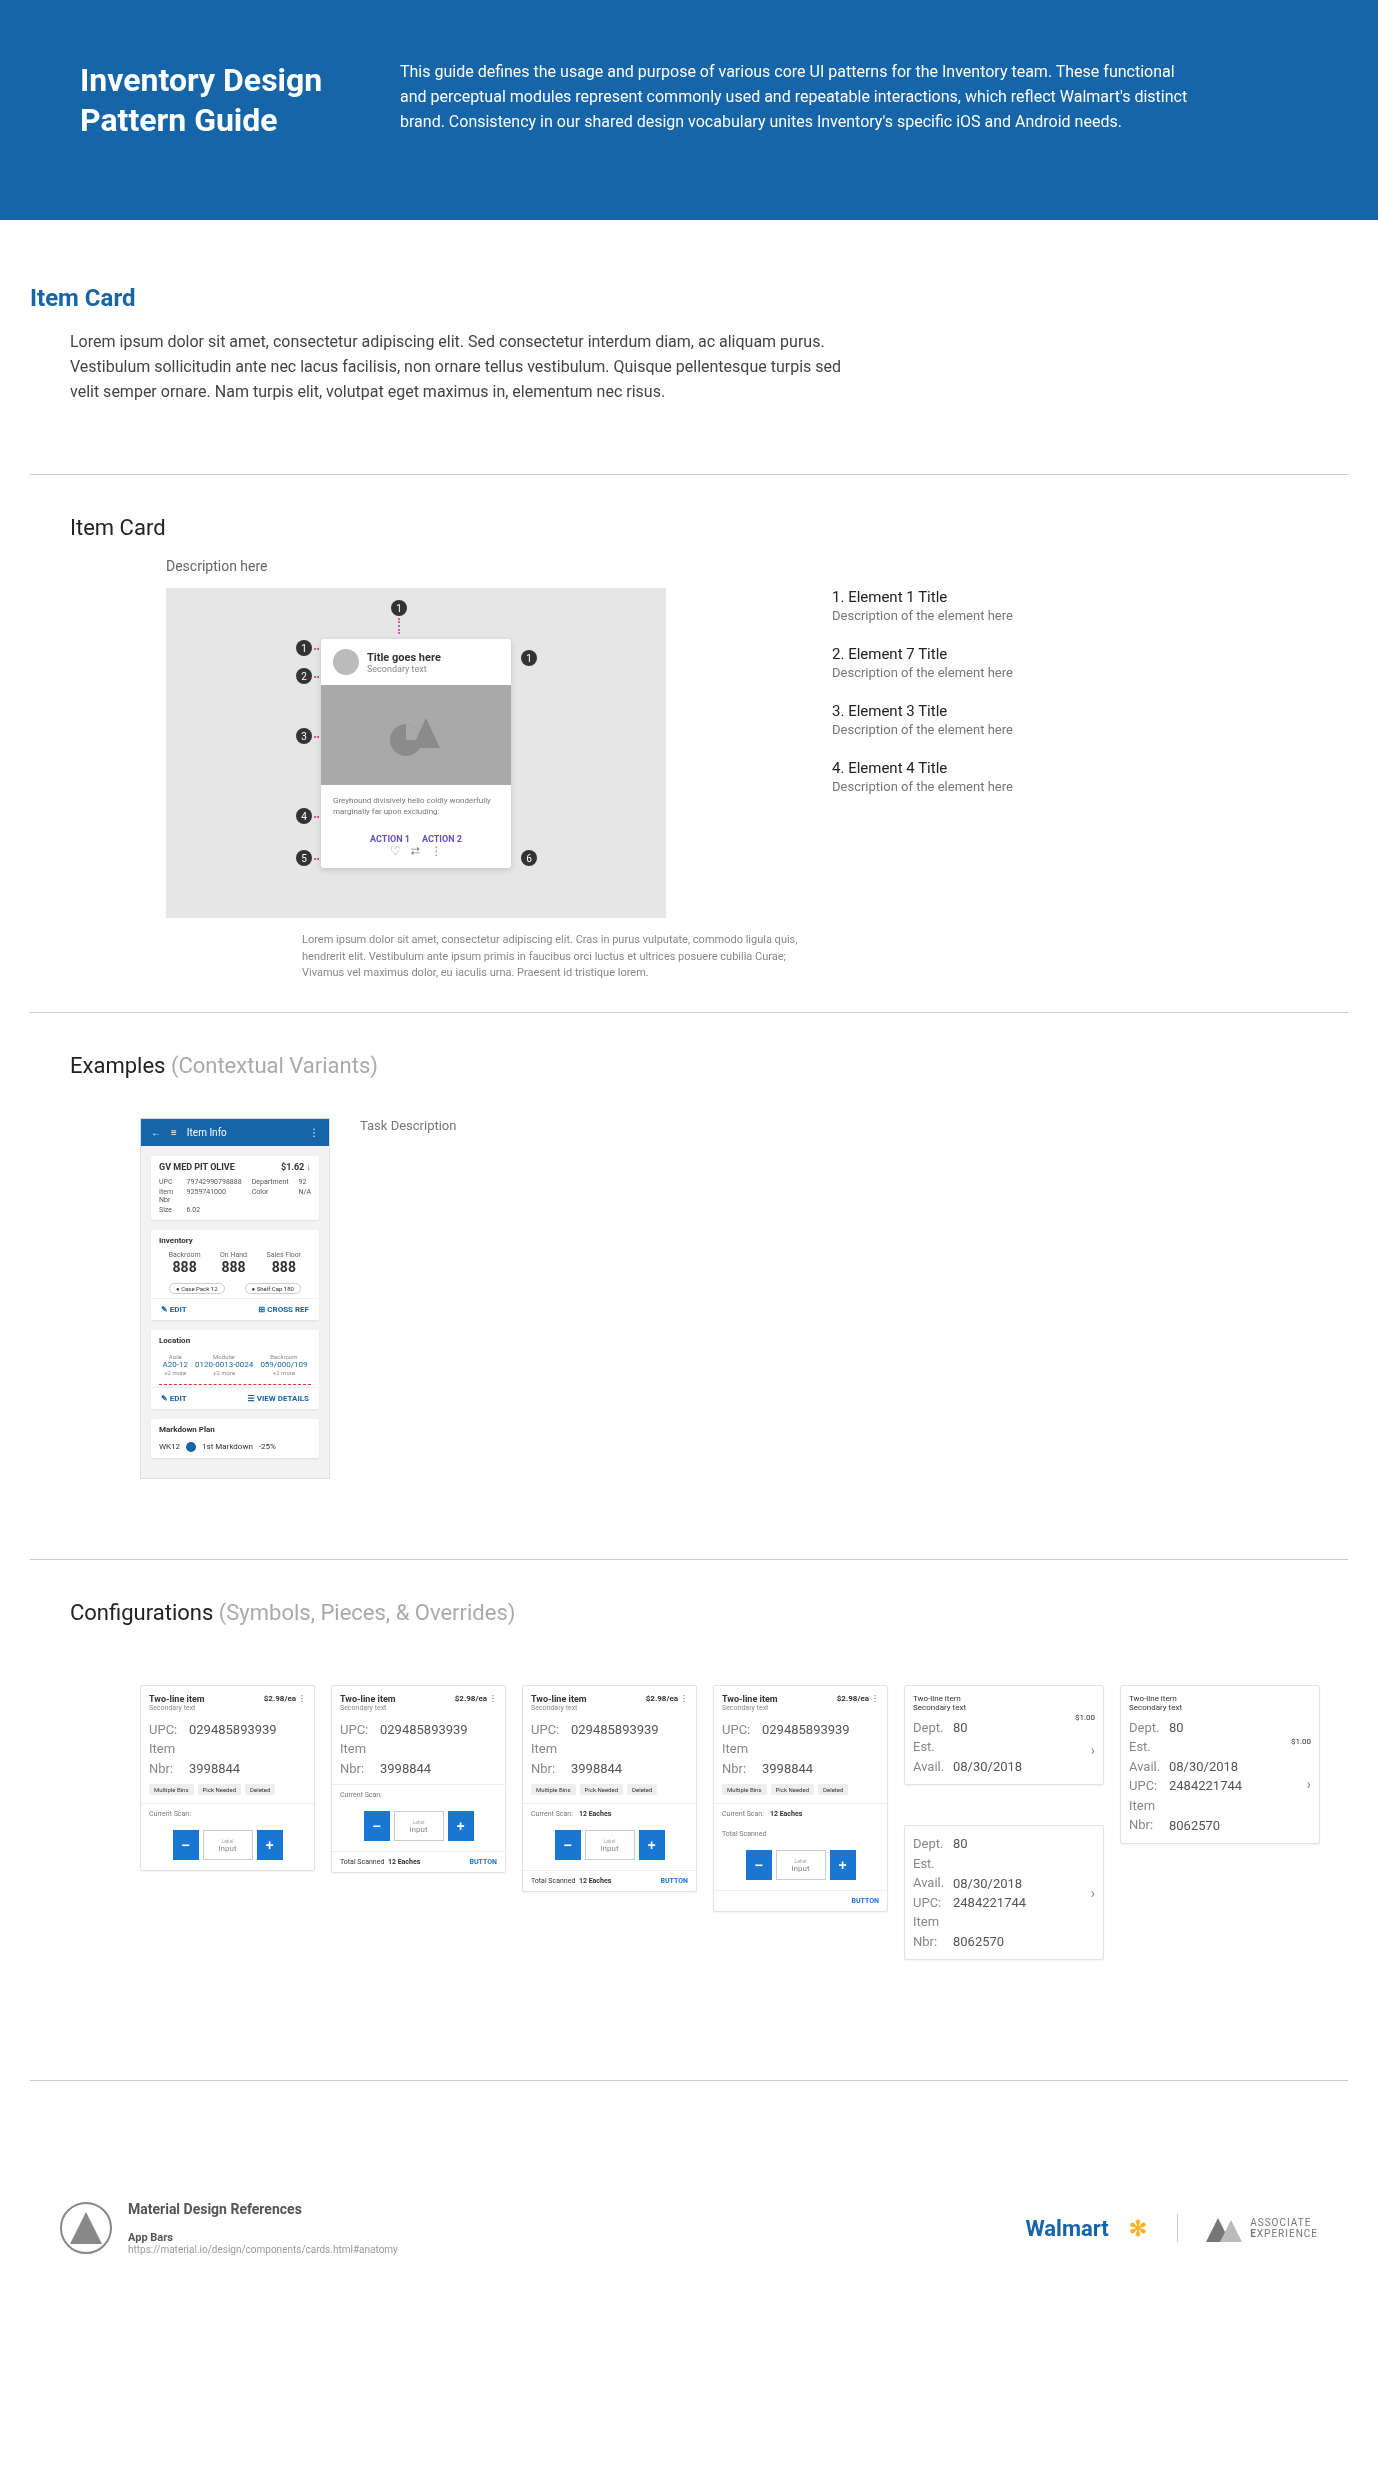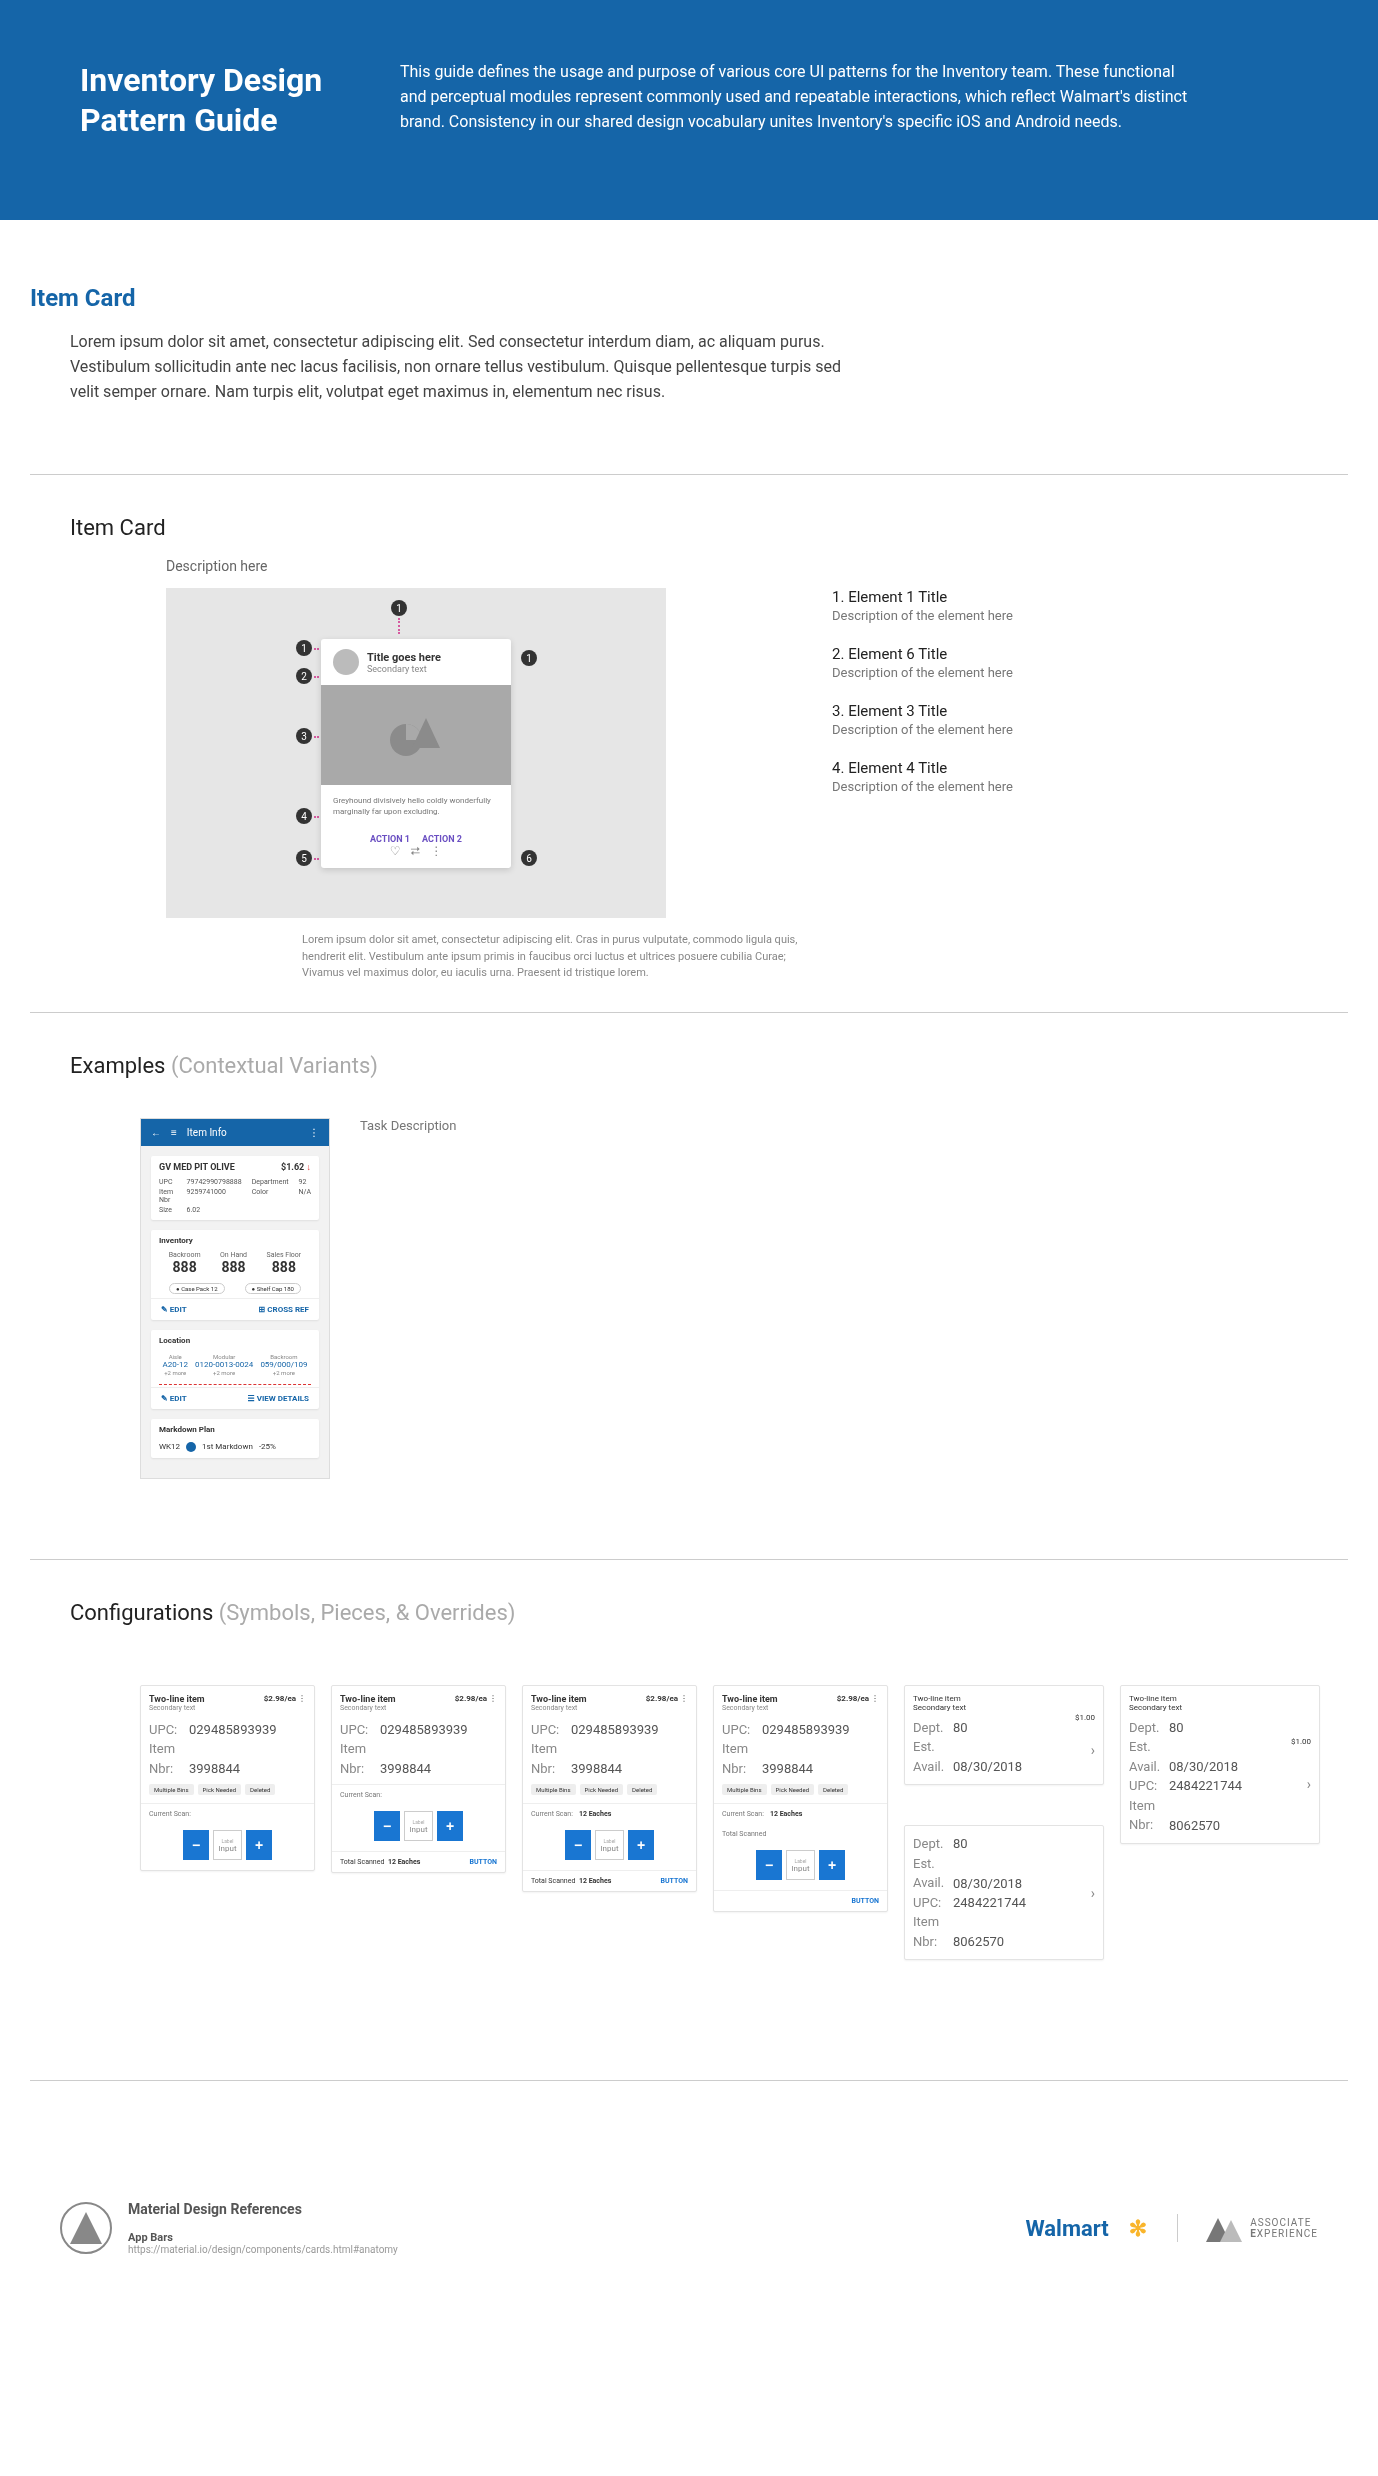--- a/index.html
+++ b/index.html
@@ -66,21 +66,21 @@
   .cfg .top .n { font-weight:700; font-size:9px; }
   .cfg .top .s { font-size:7px; color:#888; }
   .cfg .top .p { font-weight:700; font-size:8px; }
   .cfg .kv { padding:0 8px 6px 8px; font-size:13px; color:#555; line-height:1.5; }
   .cfg .kv .k { display:inline-block; width:40px; color:#888; }
   .cfg .chips { display:flex; gap:4px; padding:0 8px 8px 8px; }
   .cfg .chip { background:#eee; border-radius:2px; padding:2px 5px; font-size:6px; }
   .cfg .cs { padding:6px 8px; font-size:7px; color:#777; border-top:1px solid #eee; }
   .cfg .stepper { display:flex; justify-content:center; align-items:stretch; gap:4px; padding:6px 8px 10px 8px; }
   .cfg .stepper button { width:26px; height:30px; background:#1976d2; color:#fff; border:none; font-size:14px; font-weight:700; cursor:default; }
-  .cfg .stepper .inp { width:29px; border:1px solid #ccc; text-align:center; display:flex; flex-direction:column; justify-content:center; }
+  .cfg .stepper .inp { width:50px; border:1px solid #ccc; text-align:center; display:flex; flex-direction:column; justify-content:center; }
   .cfg .stepper .inp .lb { font-size:5px; color:#aaa; }
   .cfg .stepper .inp .vv { font-size:8px; color:#888; }
   .cfg .tot { display:flex; justify-content:space-between; padding:6px 8px; border-top:1px solid #eee; font-size:7px; }
   .cfg .tot .b { color:#1976d2; font-weight:700; }
   .cfg .arrowrow { display:flex; justify-content:space-between; align-items:center; padding:8px; }
   .cfg .noborder { border-top:none; }
   .cfg .cs .csv { color:#333; font-weight:700; margin-left:6px; }
   .footer { display:flex; align-items:center; margin-top:100px; padding:20px 30px 40px 30px; gap:16px; }
   .footer .mdlogo { width:52px; height:52px; }
   .footer .ref { flex:1; }
@@ -162,21 +162,21 @@
       </div>
       <p class="caption">Lorem ipsum dolor sit amet, consectetur adipiscing elit. Cras in purus vulputate, commodo ligula quis, hendrerit elit. Vestibulum ante ipsum primis in faucibus orci luctus et ultrices posuere cubilia Curae; Vivamus vel maximus dolor, eu iaculis urna. Praesent id tristique lorem.</p>
     </div>
 
     <div class="side-el">
       <div class="el">
           <div class="t"><span>1.</span> <span>Element 1 Title</span></div>
           <div class="d">Description of the element here</div>
         </div>
       <div class="el">
-          <div class="t"><span>2.</span> <span>Element 6 Title</span></div>
+          <div class="t"><span>2.</span> <span>Element 7 Title</span></div>
           <div class="d">Description of the element here</div>
         </div>
       <div class="el">
           <div class="t"><span>3.</span> <span>Element 3 Title</span></div>
           <div class="d">Description of the element here</div>
         </div>
       <div class="el">
           <div class="t"><span>4.</span> <span>Element 4 Title</span></div>
           <div class="d">Description of the element here</div>
         </div>

